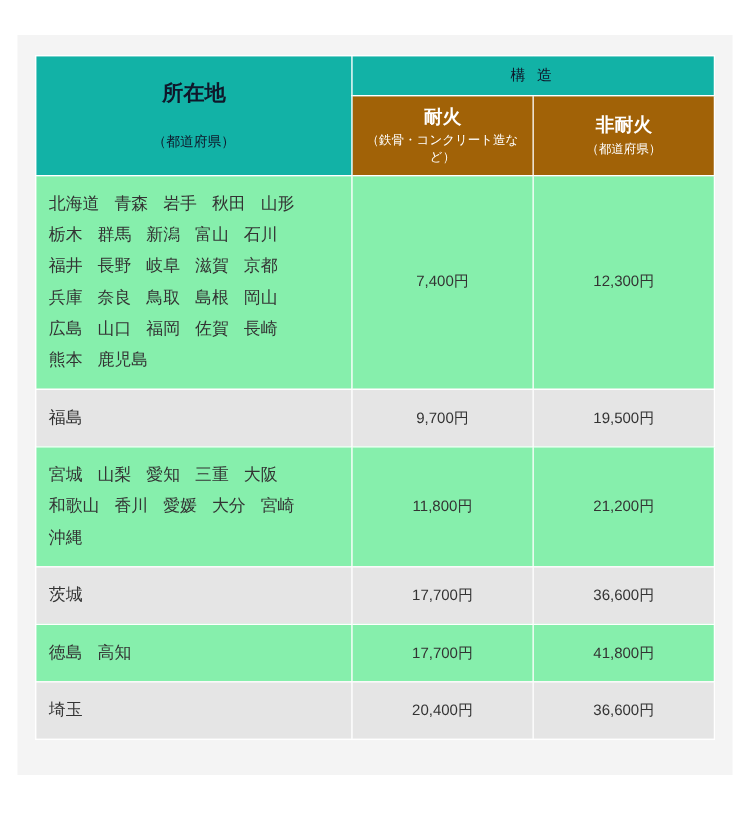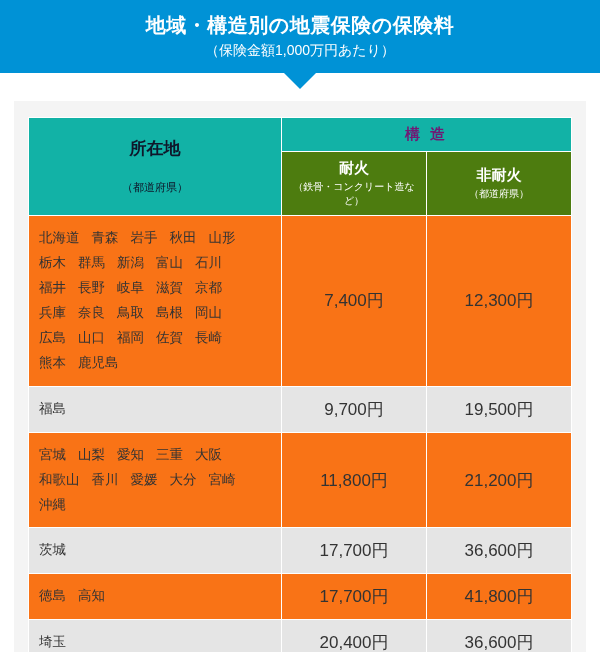--- a/index.html
+++ b/index.html
@@ -80,29 +80,29 @@
     font-weight: bold;
     line-height: 1.3;
   }
   .th-area .sub {
     font-size: 11px;
     font-weight: normal;
     margin-top: 20px;
   }
   .th-struct {
     background: #12b2a6;
-    color: #701a75;
-    text-align: center;
-    font-size: 15px;
-    font-weight: bold;
+    color: #0f172a;
+    text-align: center;
+    font-size: 12px;
+    font-weight: normal;
     letter-spacing: 3px;
     padding: 7px 0;
   }
   .th-sub {
-    background: #4d7c0f;
+    background: #a16207;
     color: #ffffff;
     text-align: center;
     padding: 7px 2px;
   }
   .th-sub .main {
     font-size: 15px;
     font-weight: bold;
   }
   .th-sub .sub {
     font-size: 10px;
@@ -110,45 +110,40 @@
     margin-top: 2px;
   }
   td.area-cell {
     padding: 10px 10px;
     font-size: 13.5px;
     line-height: 1.85;
     color: #333333;
   }
   td.price-cell {
     text-align: center;
-    font-size: 17px;
+    font-size: 12px;
     color: #333333;
   }
-  .row-light td { background: #f97316; }
+  .row-light td { background: #86efac; }
   .row-dark td { background: #e5e5e5; }
   .area-names span {
     display: inline-block;
     margin-right: 12px;
     white-space: nowrap;
   }
   .area-single {
     font-size: 13.5px;
     padding: 8px 10px;
   }
 </style>
 </head>
 <body>
 
 <div class="page">
 
-  <div class="header">
-    <div class="header-title">地域・構造別の地震保険の保険料</div>
-    <div class="header-sub">（保険金額1,000万円あたり）</div>
-    <div class="header-arrow"></div>
-  </div>
 
   <div class="panel">
     <table class="rates">
       <thead>
         <tr>
           <th class="th-area" rowspan="2">
             <div class="main">所在地</div>
             <div class="sub">（都道府県）</div>
           </th>
           <th class="th-struct" colspan="2">構 造</th>

